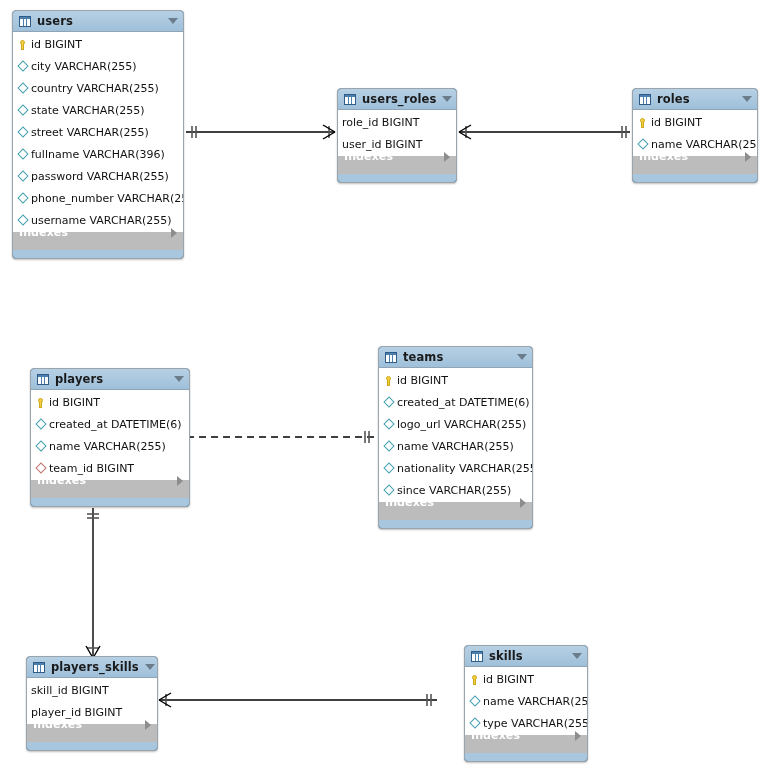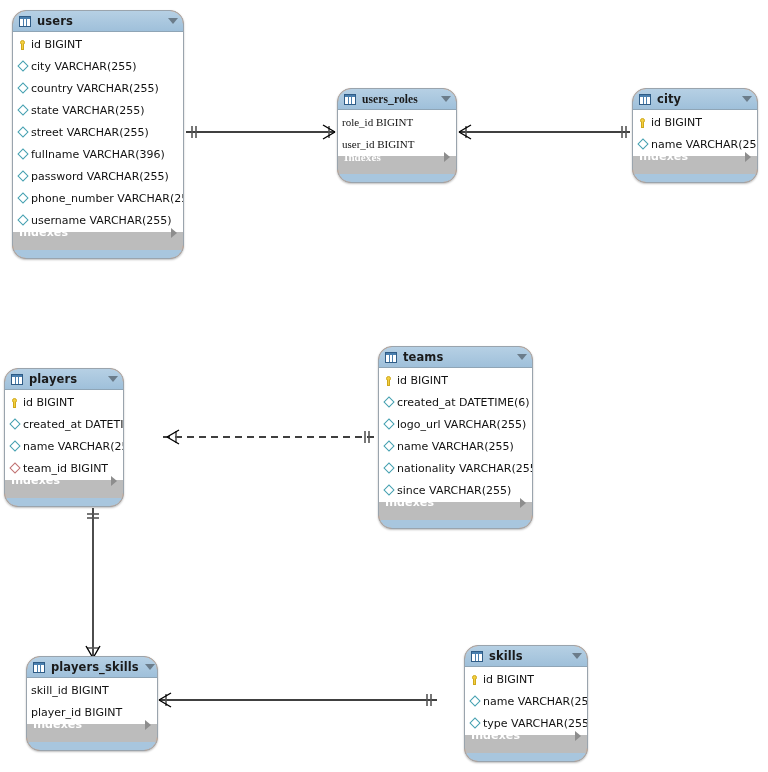--- a/index.html
+++ b/index.html
@@ -33,22 +33,22 @@
     z-index: 1;
     pointer-events: none;
   }
 
   
   .table-box {
     position: absolute;
     z-index: 2;
     box-sizing: border-box;
     border: 1px solid #9aa4ad;
-    border-radius: 14px;
-    background: #f97316;
+    border-radius: 4px;
+    background: #0c4a6e;
     box-shadow: 0 1px 2px rgba(0,0,0,0.25);
     padding: 0;
     overflow: hidden;
   }
 
   .tbl-header {
     height: 21px;
     display: flex;
     align-items: center;
     background: linear-gradient(to bottom, #b6d0e4 0%, #9fc0da 100%);
@@ -307,21 +307,21 @@
             <span class="ico diamond"></span>
             <span class="col-name">username VARCHAR(255)</span>
           </div>
         </div>
         <div class="tbl-indexes">
           <span class="idx-label">Indexes</span>
           <span class="idx-caret"></span>
         </div>
         <div class="tbl-footer"></div>
       </div>
-      <div class="table-box" style="left: 337px; top: 88px; width: 120px; font-family: Liberation Serif, serif;">
+      <div class="table-box" style="left: 337px; top: 88px; width: 120px;">
         <div class="tbl-header">
           <span class="tbl-icon"></span>
           <span class="tbl-title">users_roles</span>
           <span class="tbl-caret"></span>
         </div>
         <div class="tbl-cols">
           <div class="col-row">
             <span class="ico none"></span>
             <span class="col-name">role_id BIGINT</span>
           </div>
@@ -332,40 +332,40 @@
         </div>
         <div class="tbl-indexes">
           <span class="idx-label">Indexes</span>
           <span class="idx-caret"></span>
         </div>
         <div class="tbl-footer"></div>
       </div>
       <div class="table-box" style="left: 632px; top: 88px; width: 126px;">
         <div class="tbl-header">
           <span class="tbl-icon"></span>
-          <span class="tbl-title">city</span>
+          <span class="tbl-title">roles</span>
           <span class="tbl-caret"></span>
         </div>
         <div class="tbl-cols">
           <div class="col-row">
             <span class="ico key"></span>
             <span class="col-name">id BIGINT</span>
           </div>
           <div class="col-row">
             <span class="ico diamond"></span>
             <span class="col-name">name VARCHAR(255)</span>
           </div>
         </div>
         <div class="tbl-indexes">
           <span class="idx-label">Indexes</span>
           <span class="idx-caret"></span>
         </div>
         <div class="tbl-footer"></div>
       </div>
-      <div class="table-box" style="left: 4px; top: 368px; width: 120px;">
+      <div class="table-box" style="left: 30px; top: 368px; width: 160px;">
         <div class="tbl-header">
           <span class="tbl-icon"></span>
           <span class="tbl-title">players</span>
           <span class="tbl-caret"></span>
         </div>
         <div class="tbl-cols">
           <div class="col-row">
             <span class="ico key"></span>
             <span class="col-name">id BIGINT</span>
           </div>

